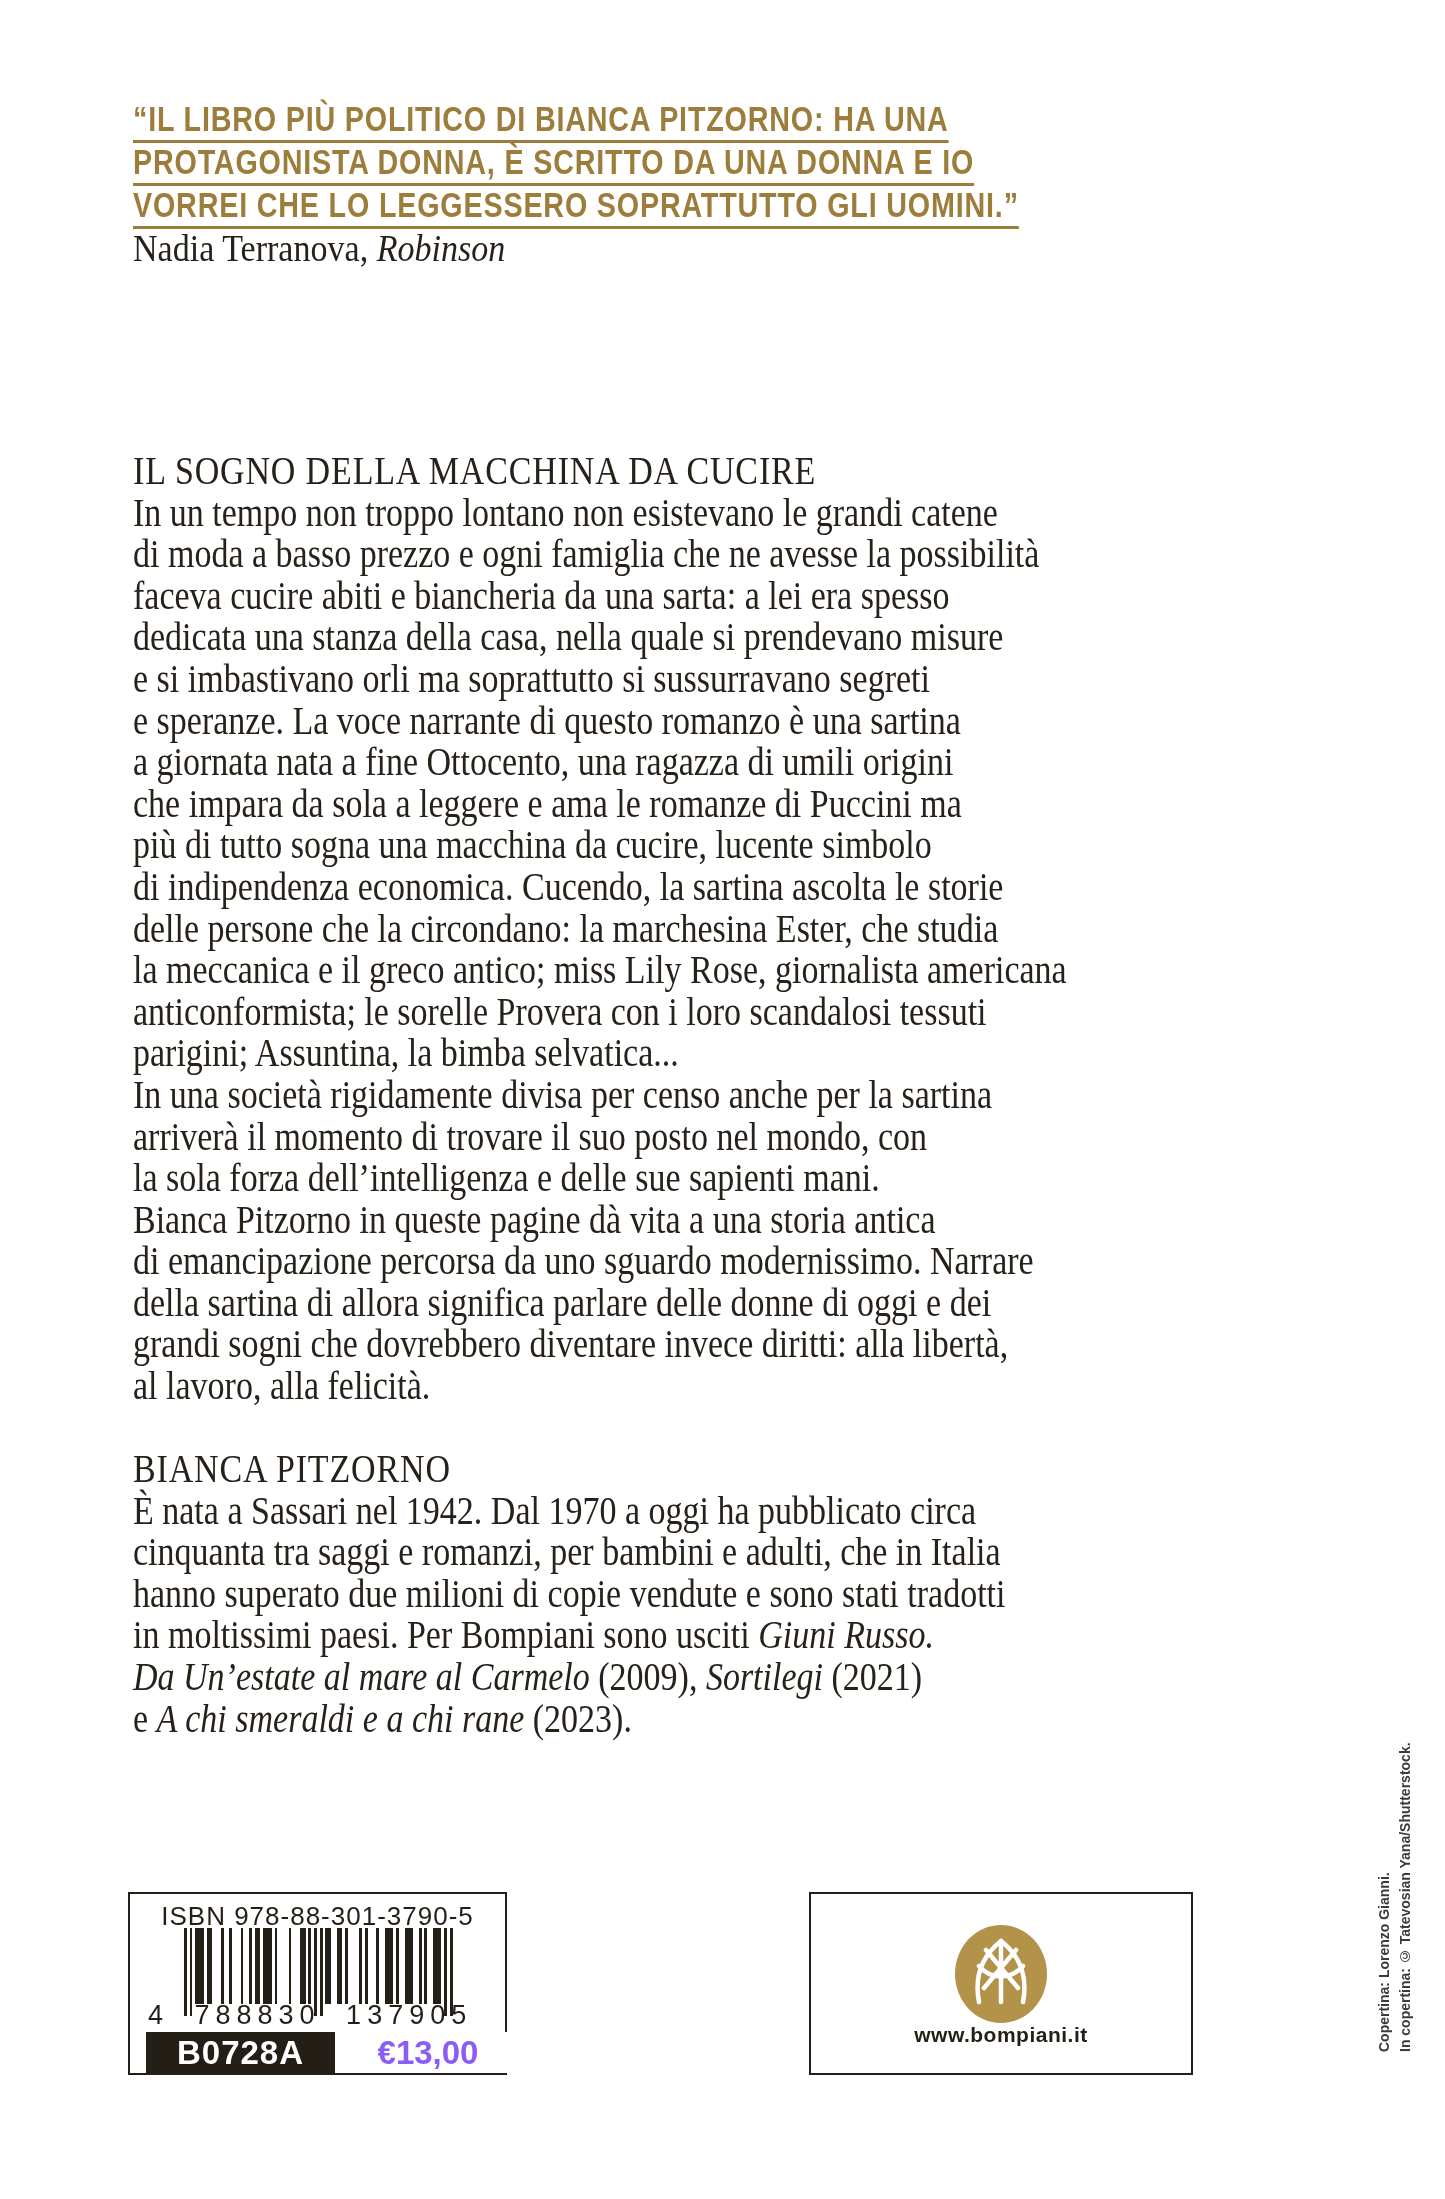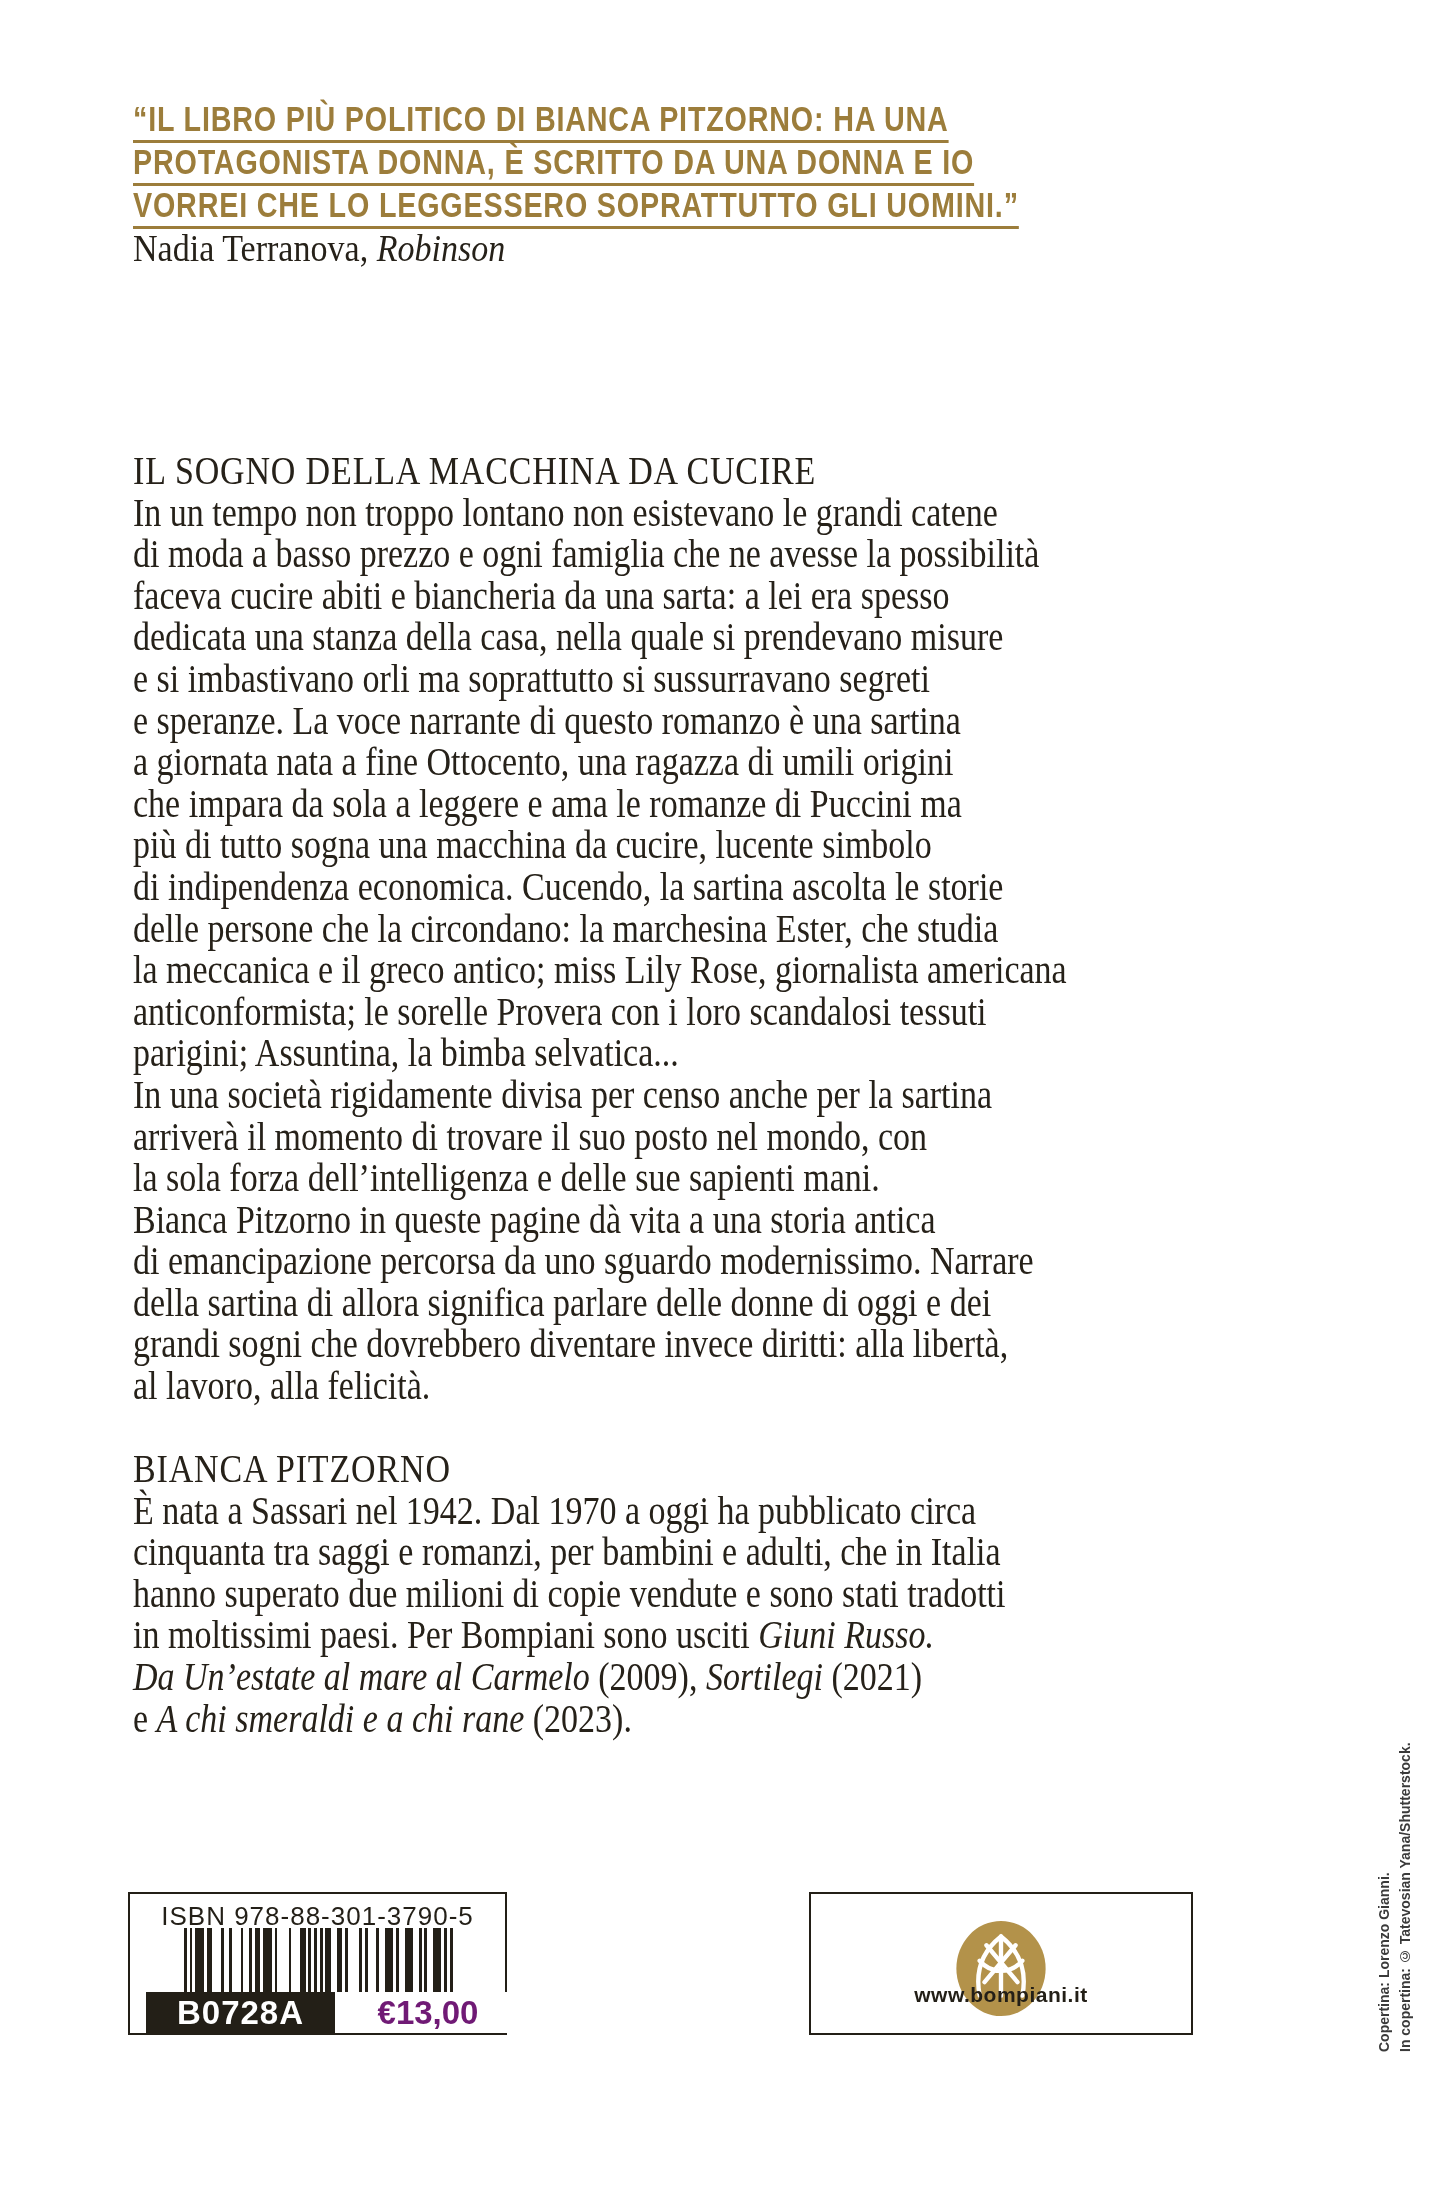--- a/index.html
+++ b/index.html
@@ -19,31 +19,31 @@
   
   .synopsis, .bio{position:absolute;left:133px;transform:scaleX(0.85);transform-origin:0 0;
         font-size:40px;line-height:41.6px;color:#262119;}
   .synopsis{top:450px;}
   .bio{top:1448px;}
   .serif-heading{letter-spacing:1px;white-space:nowrap;}
   .synopsis .line,.bio .line{white-space:nowrap;}
   .bio .it{font-style:italic;}
 
   
-  .fbox{position:absolute;top:1892px;height:143px;border:2px solid #231f17;background:#fff;
+  .fbox{position:absolute;top:1892px;height:183px;border:2px solid #231f17;background:#fff;
         box-sizing:border-box;font-family:"Liberation Sans", sans-serif;color:#231f17;}
   .barcode-box{left:128px;width:379px;}
   .isbn-label{text-align:center;margin-top:7px;font-size:26px;letter-spacing:1px;}
   .bars{position:absolute;left:54px;top:34px;width:270px;height:90px;display:flex;align-items:flex-start;}
   .bars .m{flex:none;}
   .ean-digits{position:absolute;left:18px;top:106px;font-size:27px;letter-spacing:6px;word-spacing:12px;white-space:nowrap;}
   .code-row{position:absolute;left:16px;bottom:0;width:100%;height:41px;display:flex;}
   .code-cell{width:189px;background:#231f17;color:#fff;font-weight:bold;font-size:33px;
              display:flex;align-items:center;justify-content:center;letter-spacing:1px;}
-  .price-cell{flex:1;background:#fff;color:#701a75;font-weight:bold;font-size:33px;
+  .price-cell{flex:1;background:#fff;color:#8b5cf6;font-weight:bold;font-size:33px;
               display:flex;align-items:center;justify-content:center;}
 
   .imprint-box{left:500px;width:303px;font-family:"Liberation Serif", serif;
                display:flex;flex-direction:column;justify-content:center;align-items:center;}
   .imprint-box .line{font-size:31px;line-height:31px;letter-spacing:3px;white-space:nowrap;}
 
   .logos-box{left:809px;width:384px;display:flex;padding:16px;}
   .logo-cell{flex:1;position:relative;display:flex;flex-direction:column;align-items:center;}
   .logo-cell + .logo-cell{border-left:2px solid #231f17;}
   .logo-cell svg{margin-top:10px;}

